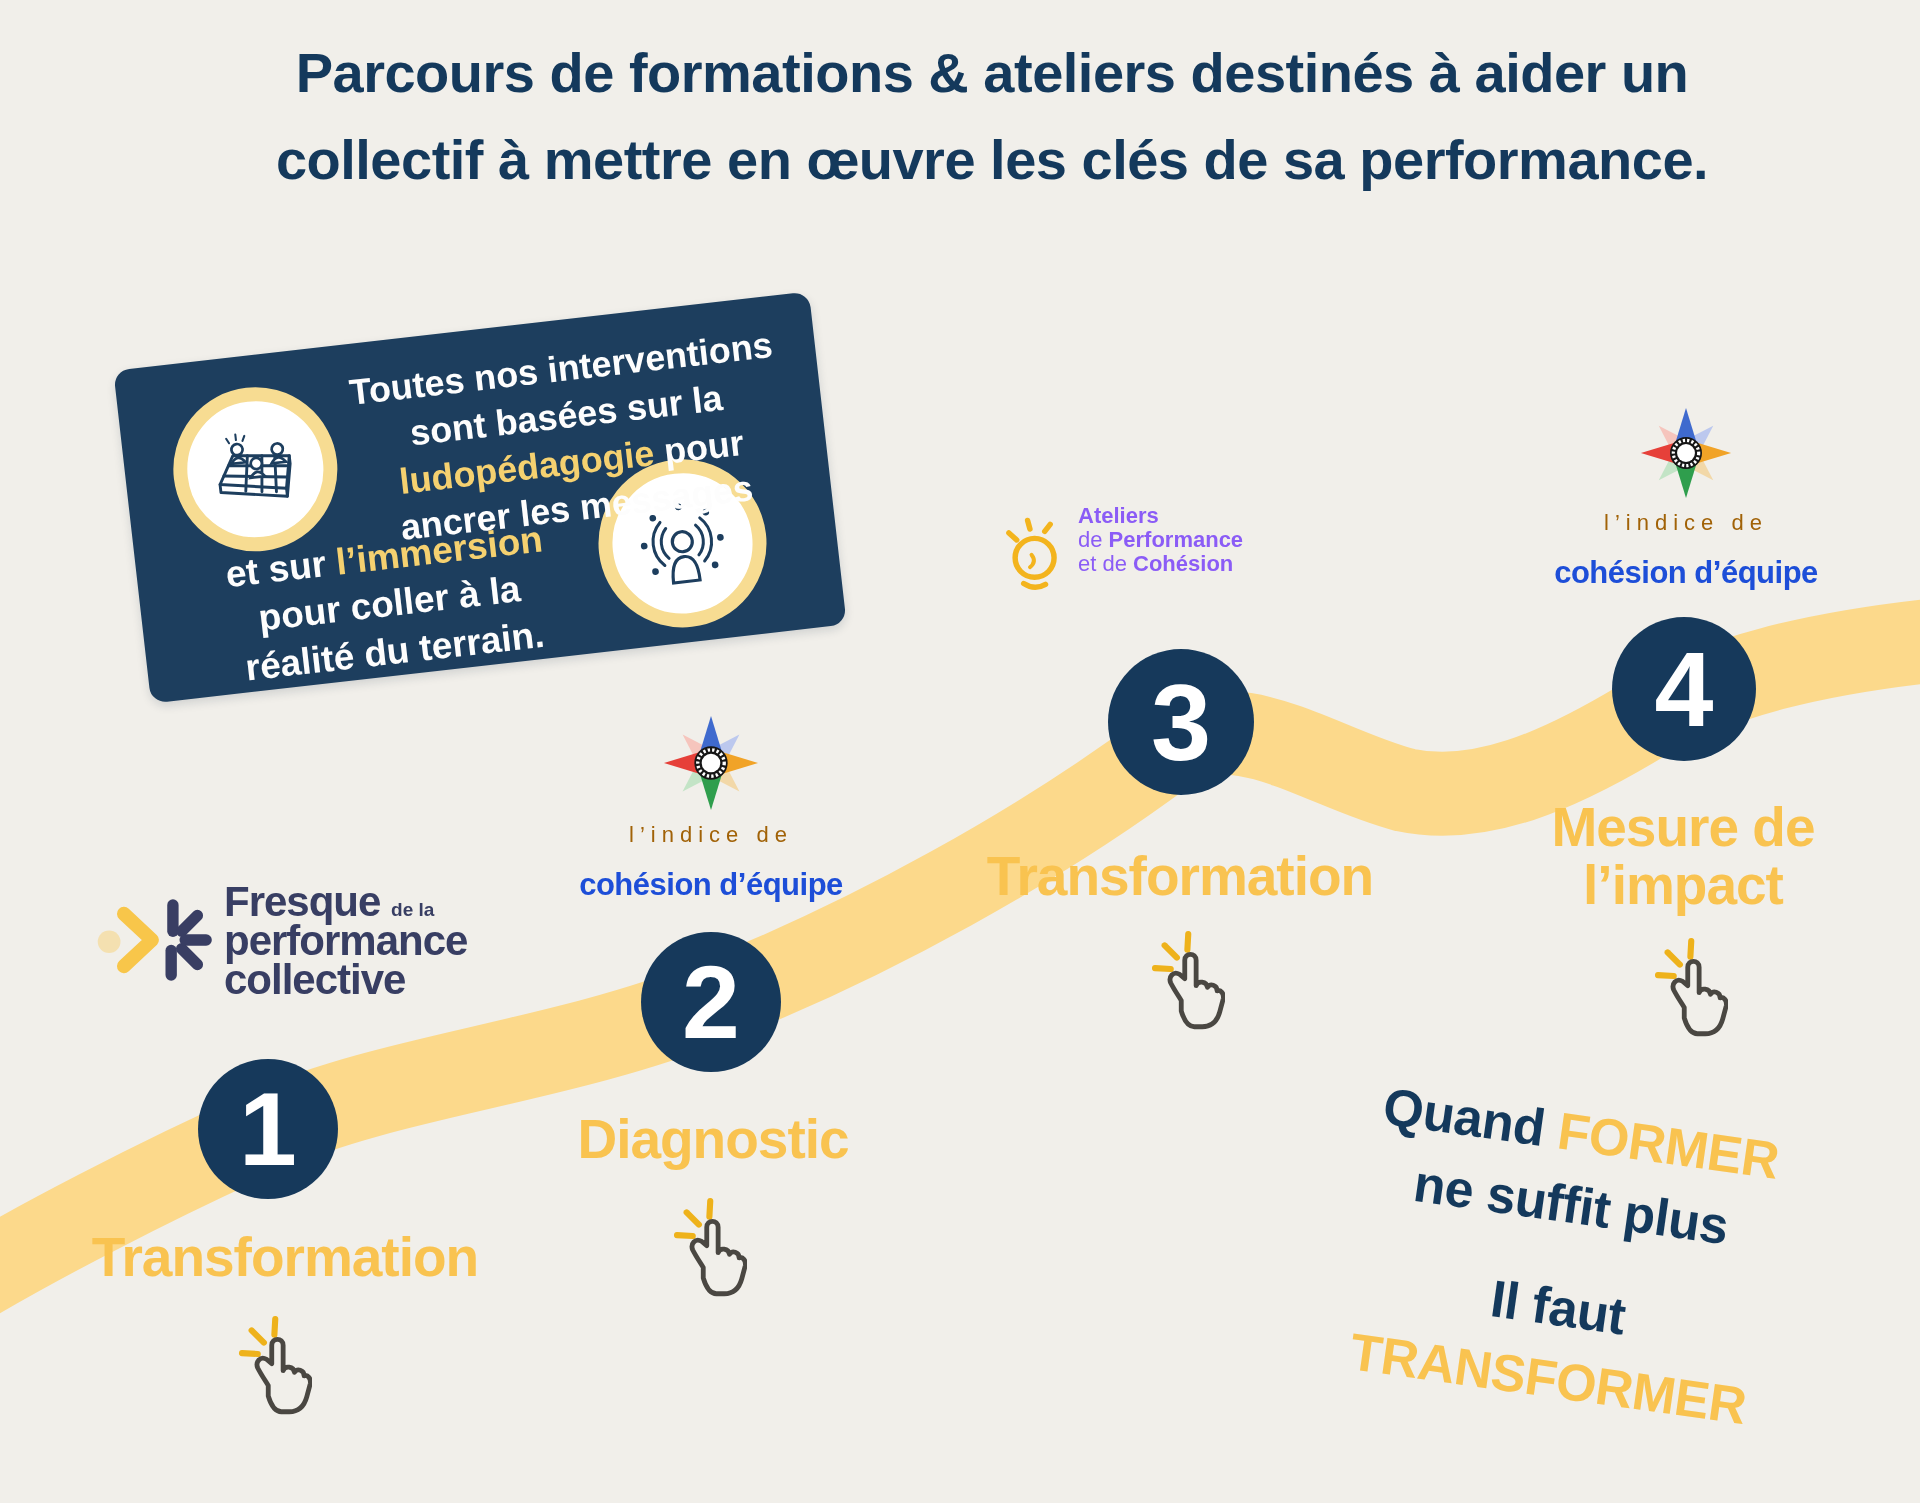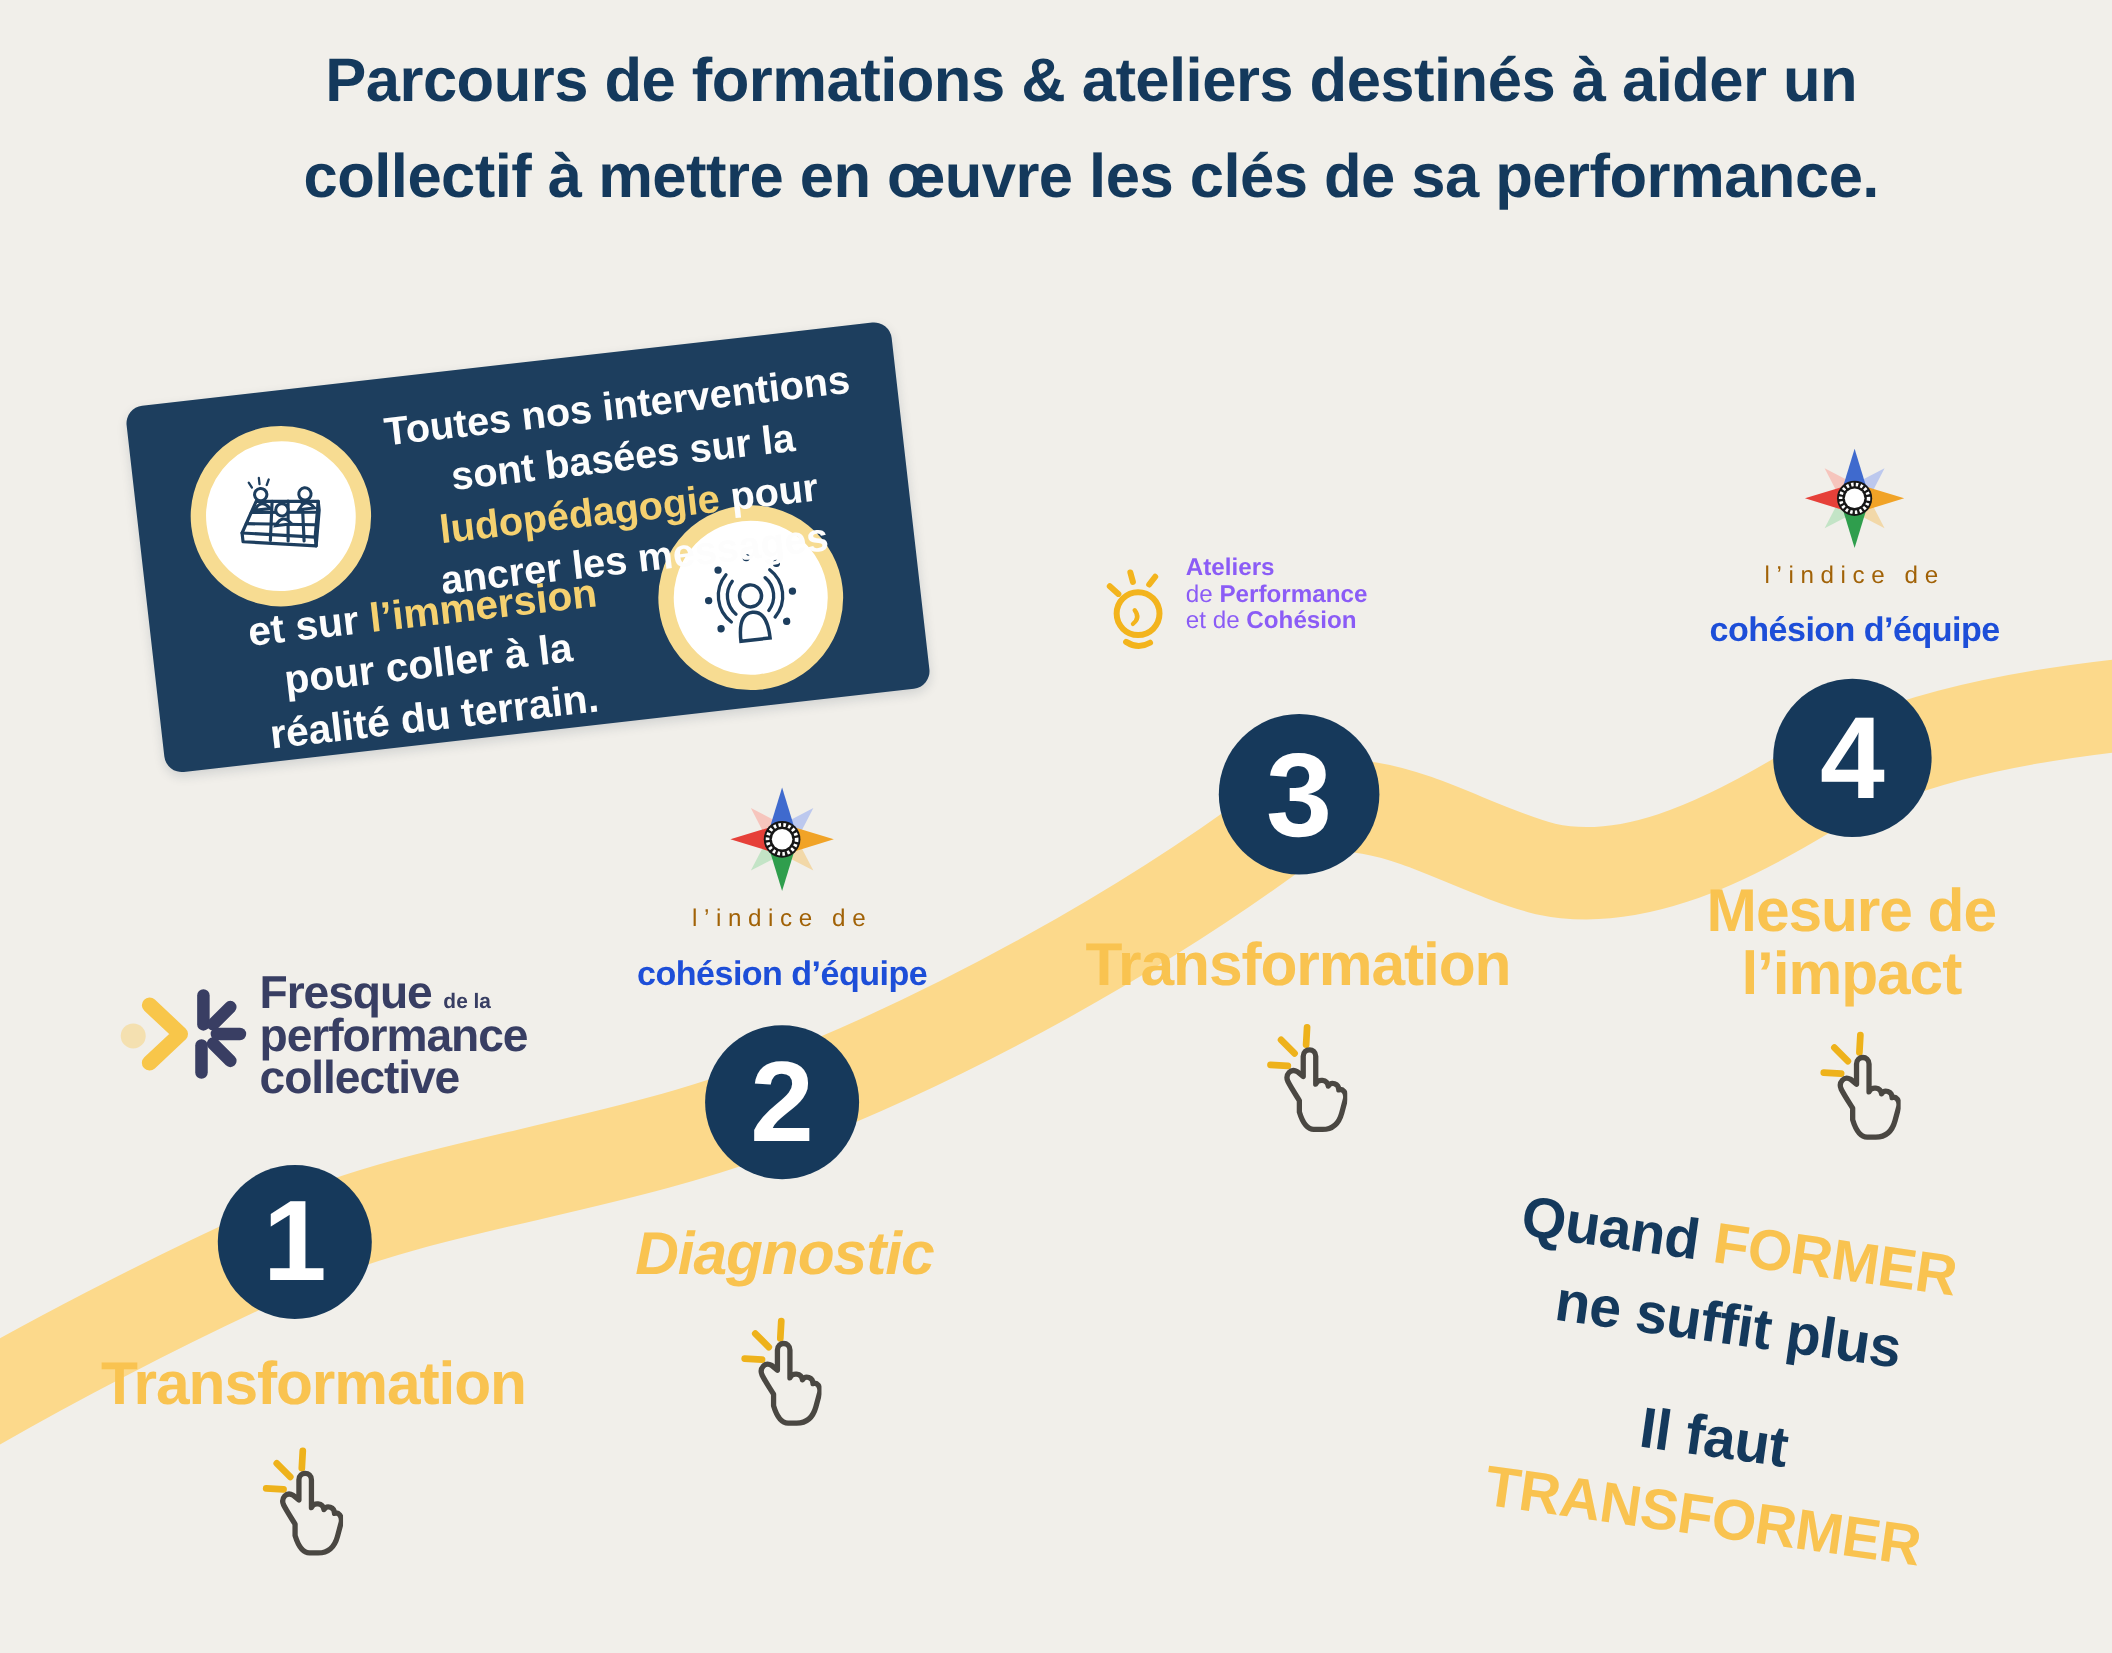--- a/index.html
+++ b/index.html
@@ -62,21 +62,21 @@
   .indice-mid{ left:561px; top:714px; width:300px;}
   .indice-tr{ left:1536px; top:406px; width:300px;}
   .indice .star{ display:block; margin:0 auto;}
   .indice .l1{
     color:#a16207; font-size:22px; letter-spacing:6px; margin-top:10px;
   }
   .indice .l2{
     color:#1d4ed8; font-size:31px; font-weight:bold; letter-spacing:-0.5px; margin-top:19px;
   }
 
-  .fresque{ left:108px; top:880px; width:360px; height:130px;}
+  .fresque{ left:96px; top:880px; width:360px; height:130px;}
   .fresque .ficon{ position:absolute; left:0; top:4px;}
   .fresque .ftx{
     position:absolute; left:128px; top:2px; color:#383e63;
     font-weight:bold; font-size:42px; line-height:0.93; letter-spacing:-1px;
     white-space:nowrap;
   }
   .fresque .small{ font-size:19px; font-weight:bold; letter-spacing:0;}
 
   
   .step-circle{
@@ -87,21 +87,21 @@
   .c1{ left:198px; top:1059px; width:140px; height:140px;}
   .c2{ left:641px; top:932px;  width:140px; height:140px;}
   .c3{ left:1108px;top:649px;  width:146px; height:146px; font-size:108px;}
   .c4{ left:1612px;top:617px;  width:144px; height:144px; font-size:106px;}
 
   .step-label{
     color:#f9c350; font-weight:bold; font-size:55px; letter-spacing:-1px;
     text-align:center; width:500px; line-height:1.06;
   }
   .lab1{ left:35px;  top:1228px;}
-  .lab2{ left:463px; top:1110px;font-style:italic;}
+  .lab2{ left:463px; top:1110px;}
   .lab3{ left:930px; top:847px;}
   .lab4{ left:1433px;top:798px;}
 
   .hand{ }
 
   
   .quote{
     width:600px; text-align:center; font-weight:bold; font-size:52px;
     color:#14395c; transform:rotate(8deg); line-height:1.38; letter-spacing:-0.5px;
   }

